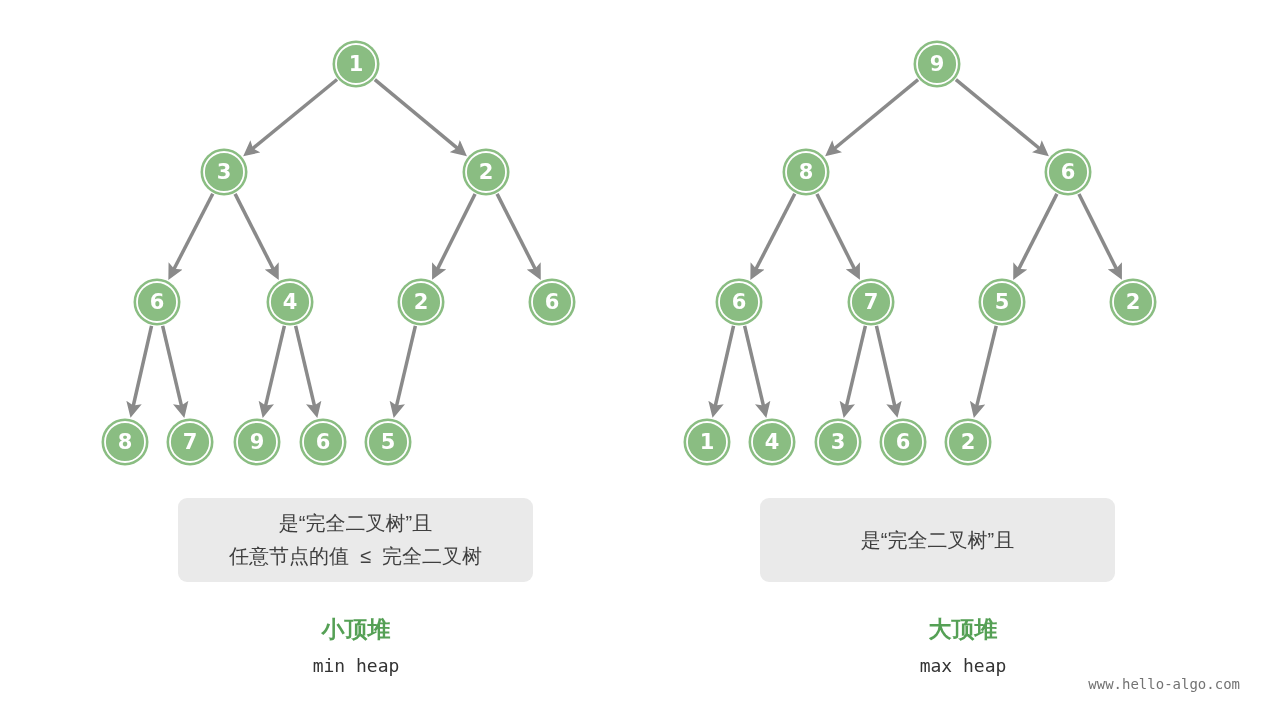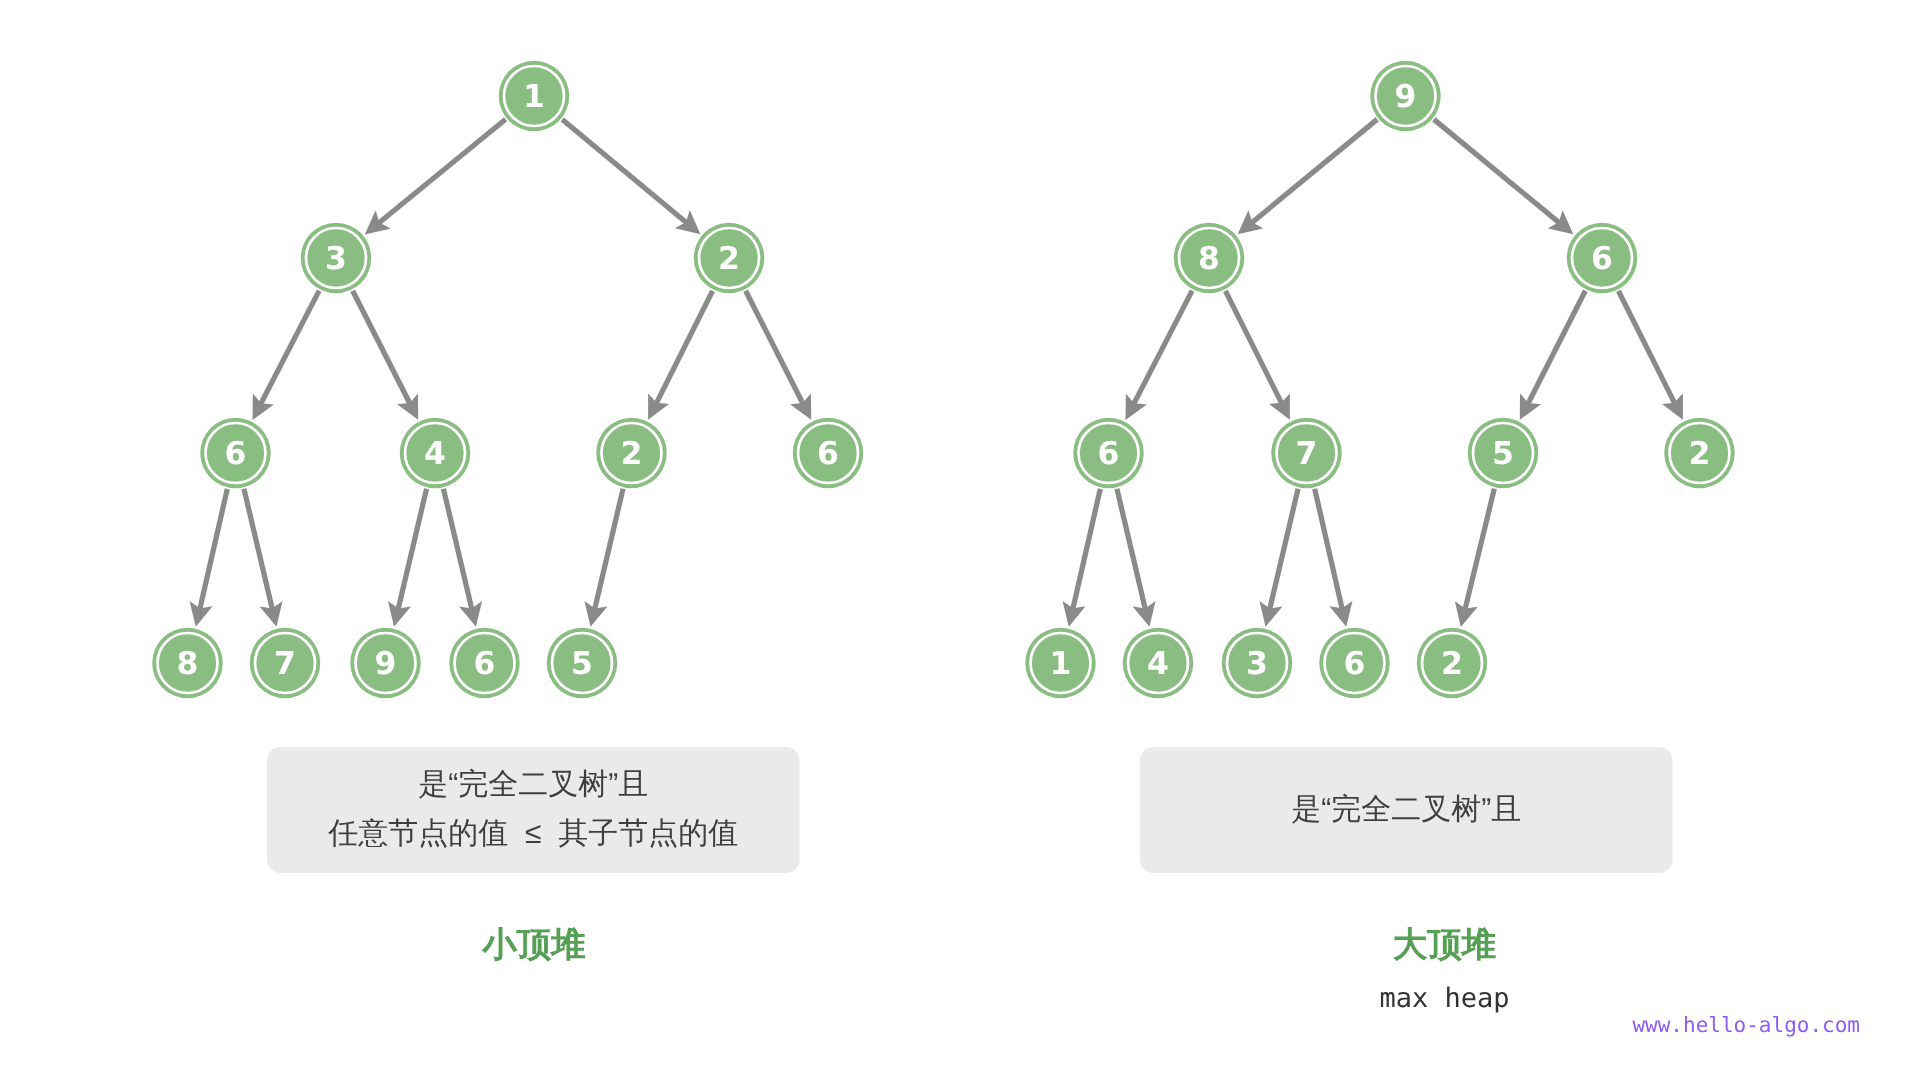--- a/index.html
+++ b/index.html
@@ -63,21 +63,21 @@
     font-size: 18px;
     line-height: 26px;
     font-family: "DejaVu Sans Mono", monospace;
   }
   .col-left  { left: 206px; }
   .col-right { left: 813px; }
   .watermark {
     position: absolute;
     top: 676px;
     right: 40px;
-    color: #8b5cf6;
+    color: #737373;
     font-size: 14px;
     font-family: "DejaVu Sans Mono", monospace;
     text-align: center;
   }
 </style>
 </head>
 <body>
 
 <div class="canvas">
 
@@ -230,27 +230,28 @@
         <g>
           <circle cx="968" cy="442" r="23.5" fill="#8abd82"></circle>
           <circle cx="968" cy="442" r="20" fill="none" stroke="#ffffff" stroke-width="1.8"></circle>
           <text x="968" y="442" dy="0.35em" fill="#ffffff" text-anchor="middle" font-size="21" font-weight="bold" font-family="&quot;DejaVu Sans&quot;, sans-serif">2</text>
         </g>
       </g>
   </svg>
 
   <div class="note-box left">
     <div class="note-line">是“完全二叉树”且</div>
-    <div class="note-line">任意节点的值  ≤  其子节点的值</div>
+    <div class="note-line">任意节点的值  ≤  完全二叉树</div>
   </div>
 
   <div class="note-box right">
     <div class="note-line">是“完全二叉树”且</div>
   </div>
 
   <div class="caption-zh col-left">小顶堆</div>
+  <div class="caption-en col-left">min heap</div>
 
   <div class="caption-zh col-right">大顶堆</div>
   <div class="caption-en col-right">max heap</div>
 
   <div class="watermark">www.hello-algo.com</div>
 
 </div>
 
 </body></html>

